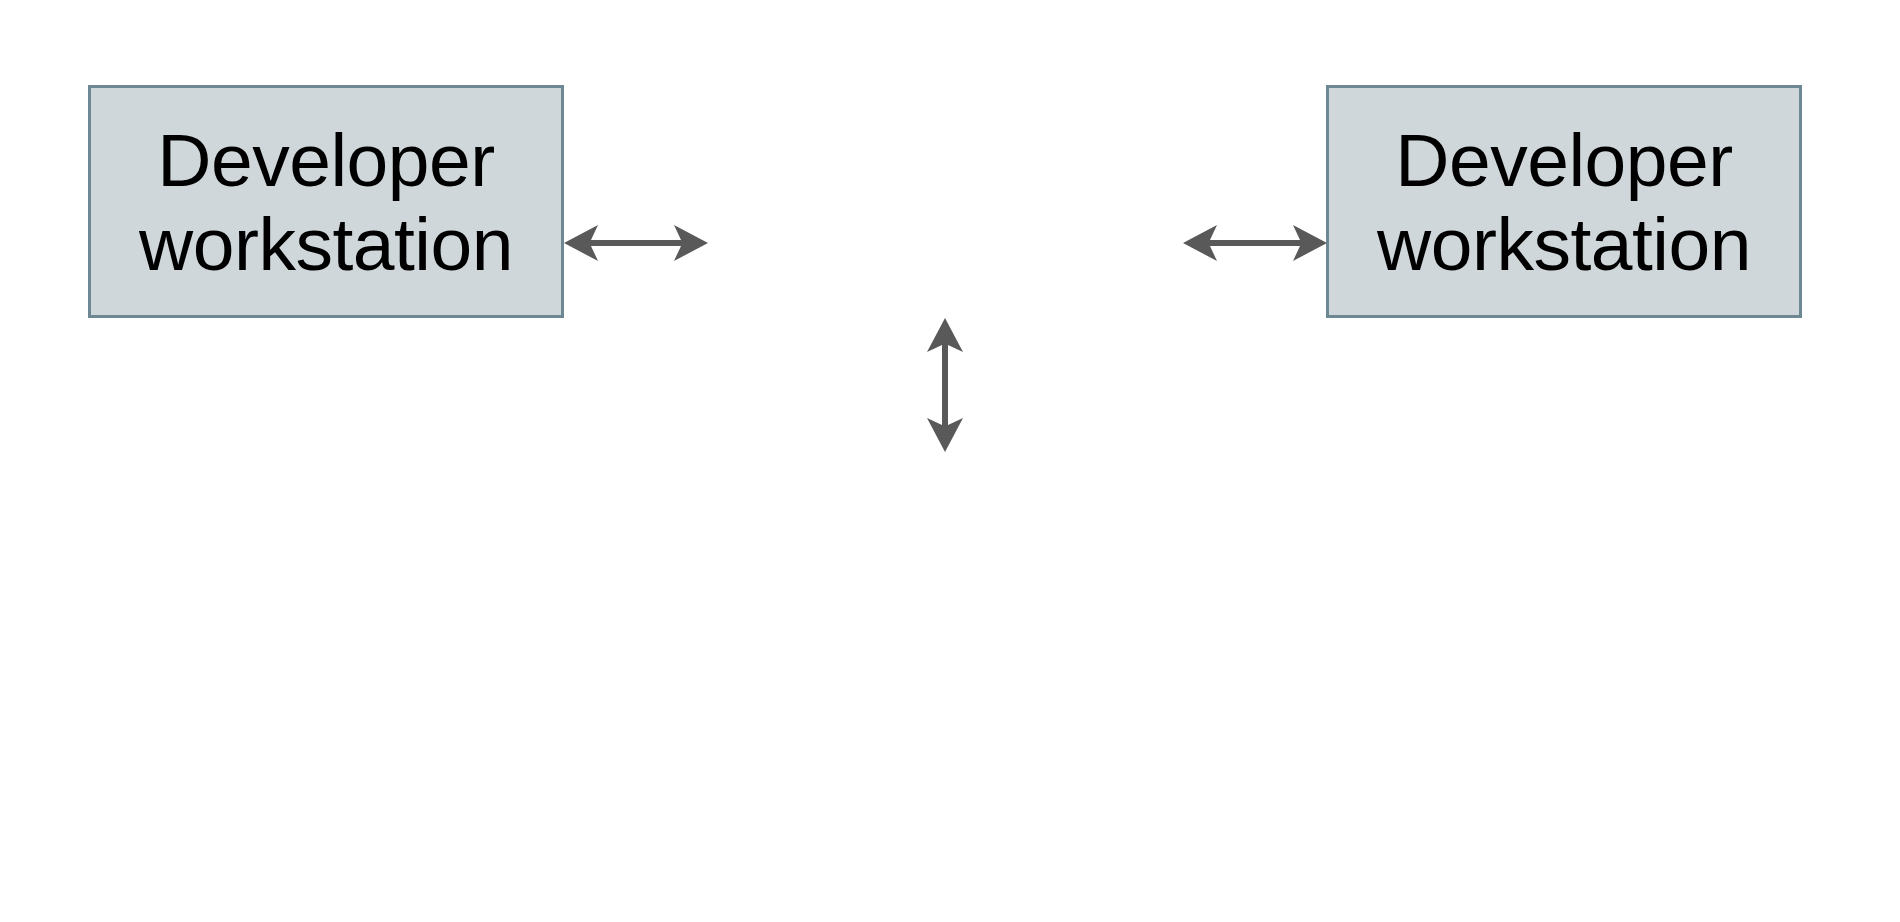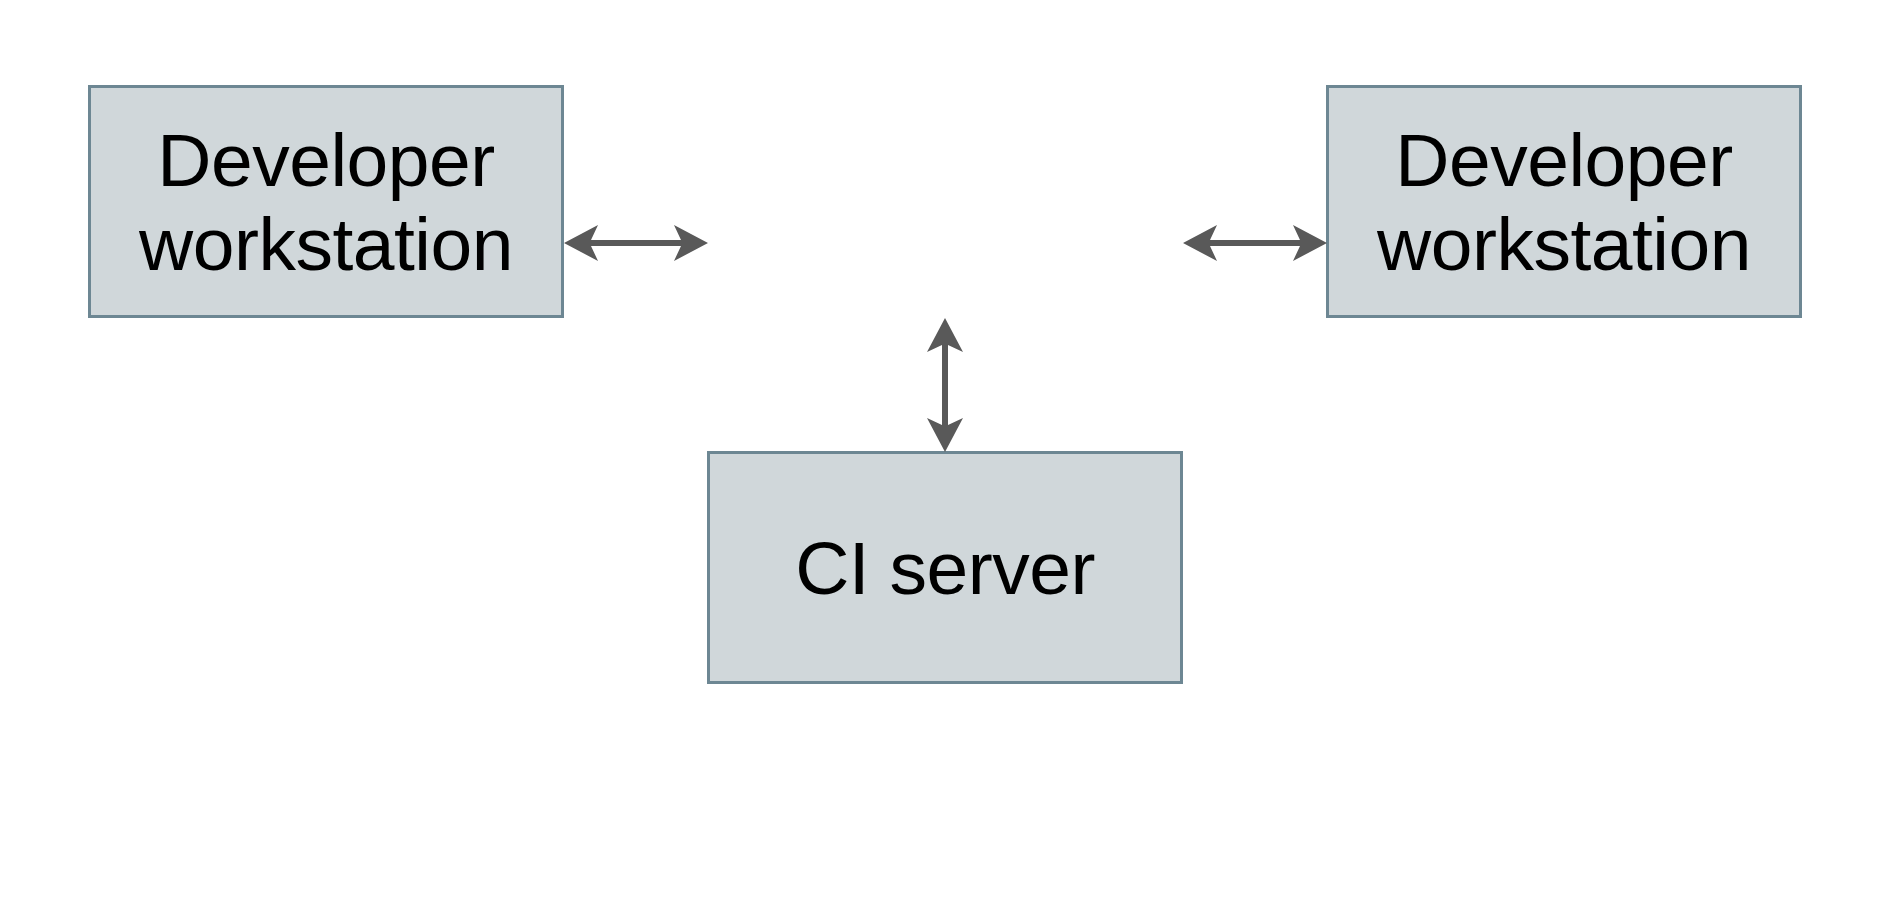--- a/index.html
+++ b/index.html
@@ -56,23 +56,20 @@
     <span class="node-label">Developer
 workstation</span>
   </div>
 
 
   <div class="node" id="node-2" style="left:1326px; top:85px; width:476px; height:233px;">
     <span class="node-label">Developer
 workstation</span>
   </div>
 
-  <div class="node" id="node-3" style="left:707px; top:451px; width:476px; height:233px;">
-    <span class="node-label">CI server</span>
-  </div>
 
   <div class="edge" style="left:564px; top:218px; width:144px; height:50px;">
     <svg width="144" height="50" viewBox="0 0 144 50" aria-hidden="true">
       <g>
         <path d="M 0 25 L 34 7 L 27 22 L 117 22 L 110 7 L 144 25 L 110 43 L 117 28 L 27 28 L 34 43 Z" fill="#595959"></path>
       </g>
     </svg>
   </div>
 
   <div class="edge" style="left:1183px; top:218px; width:144px; height:50px;">

